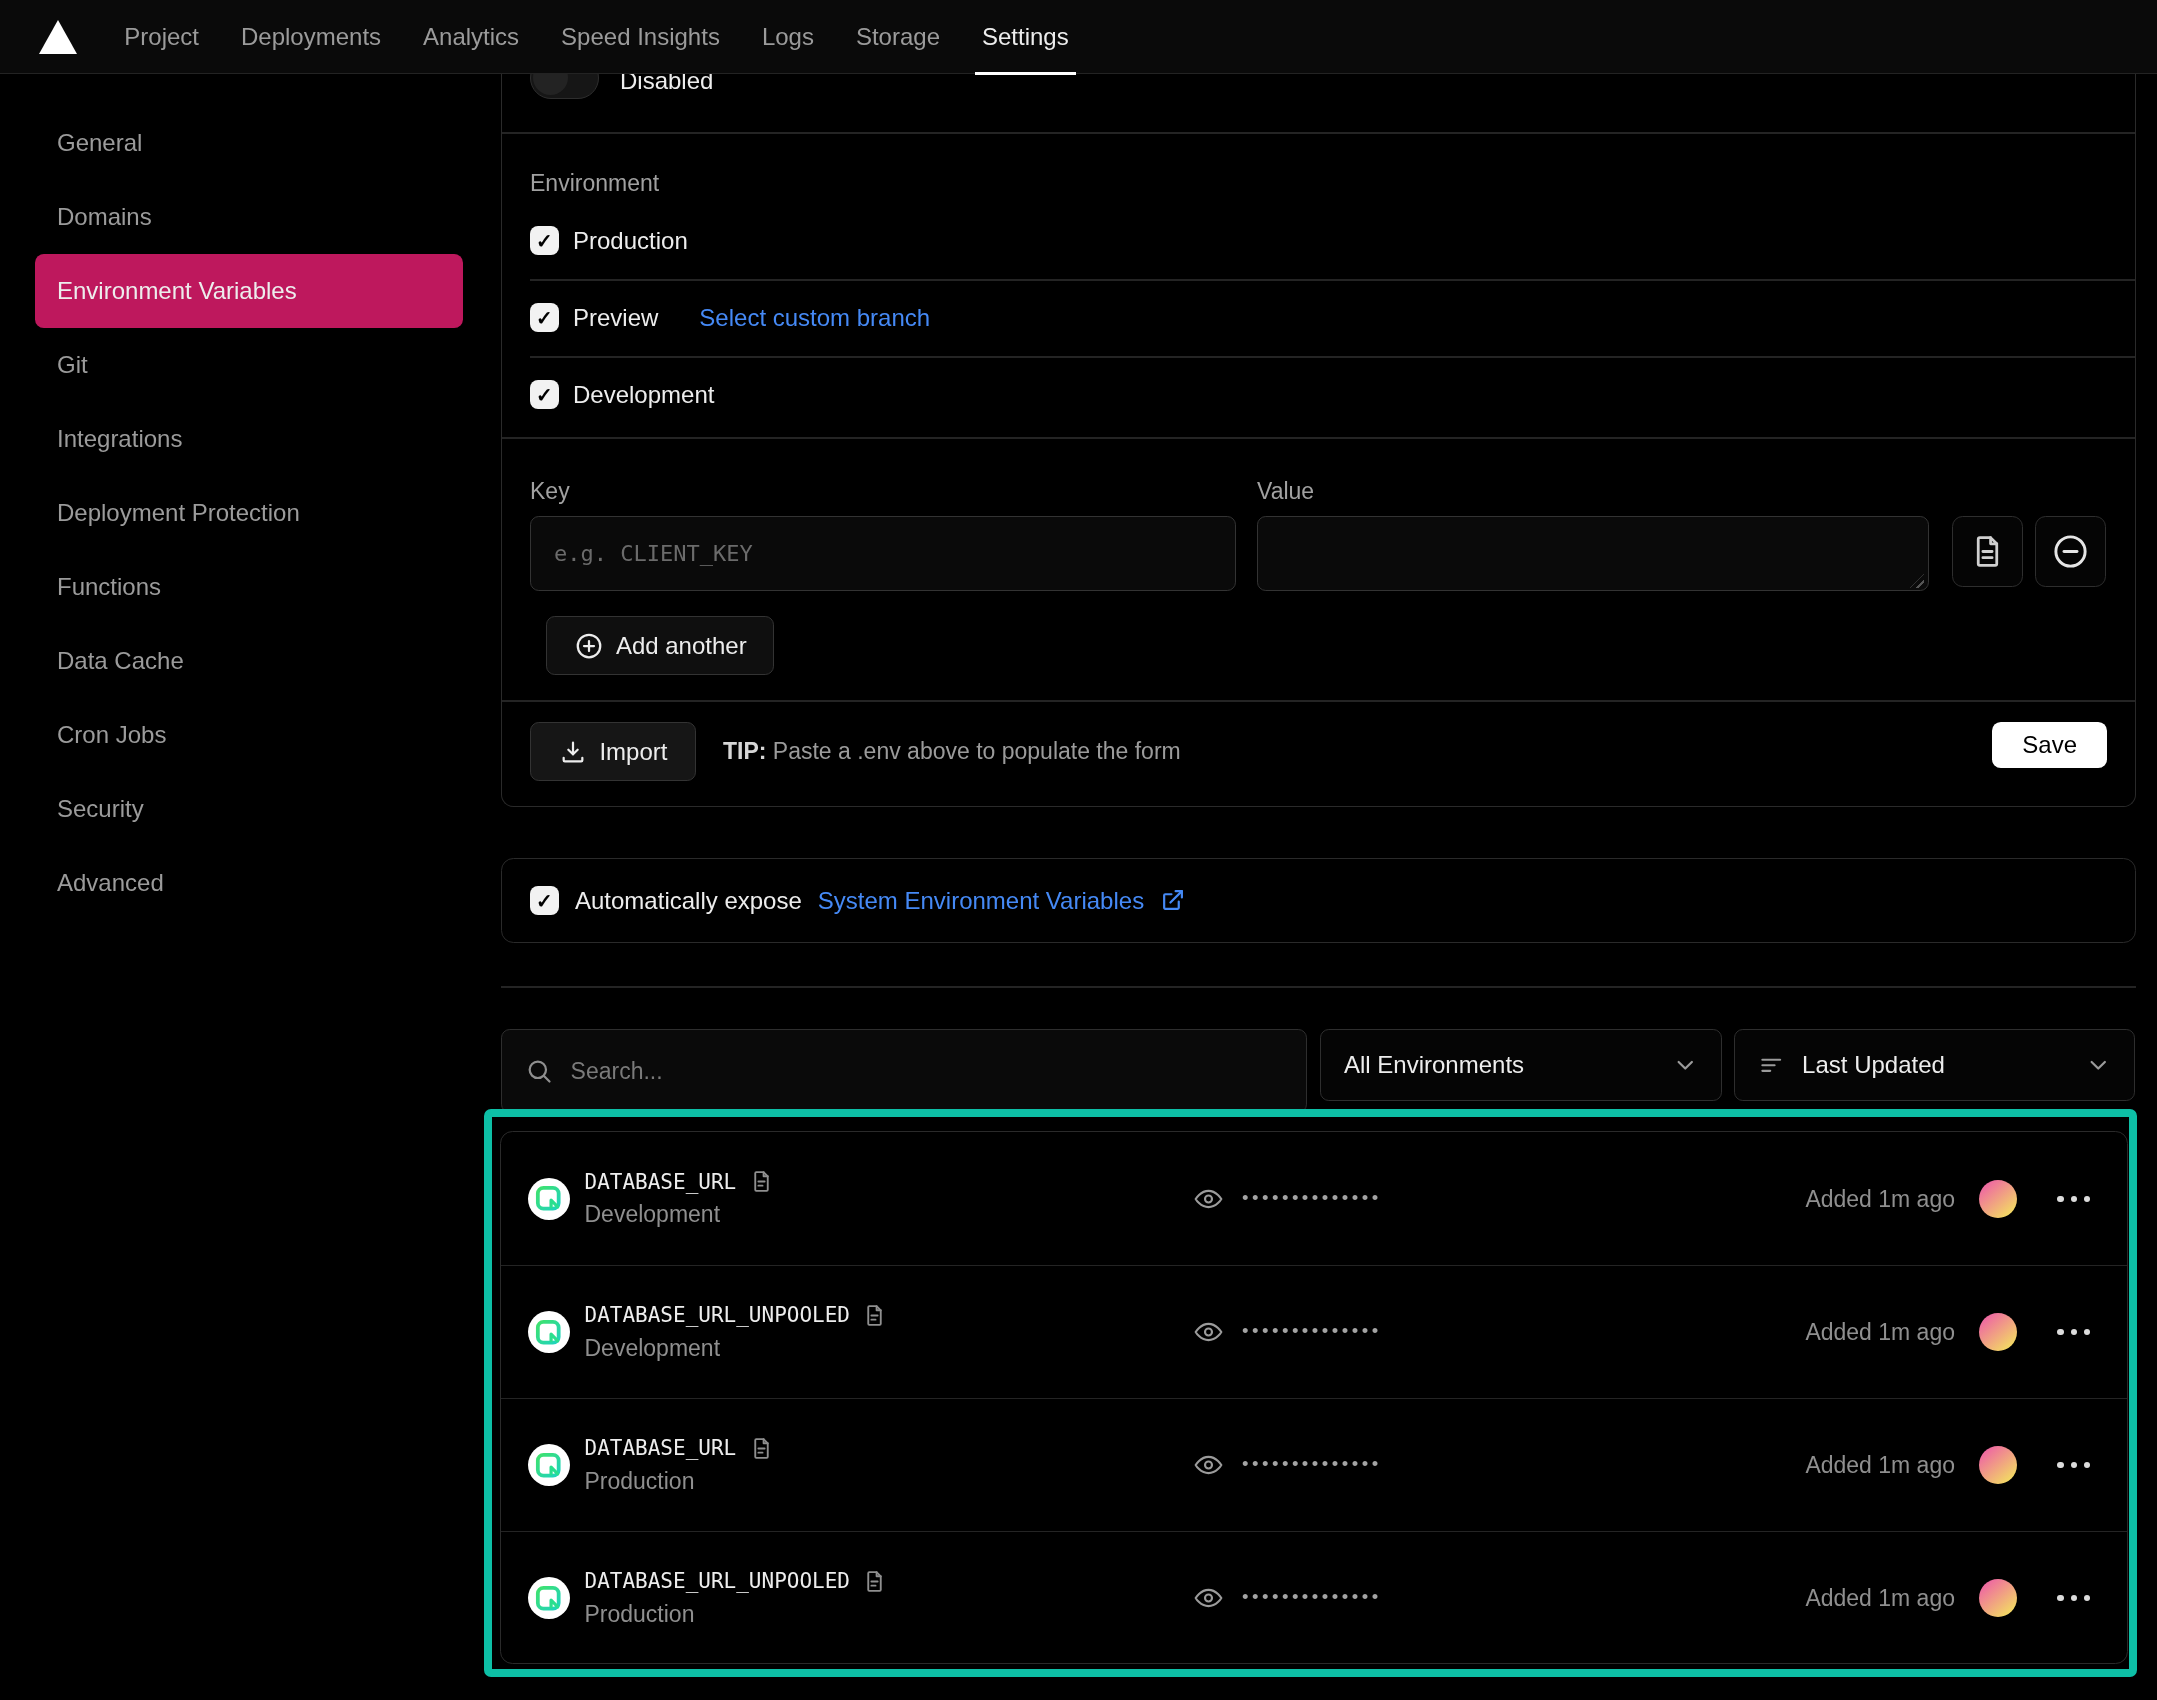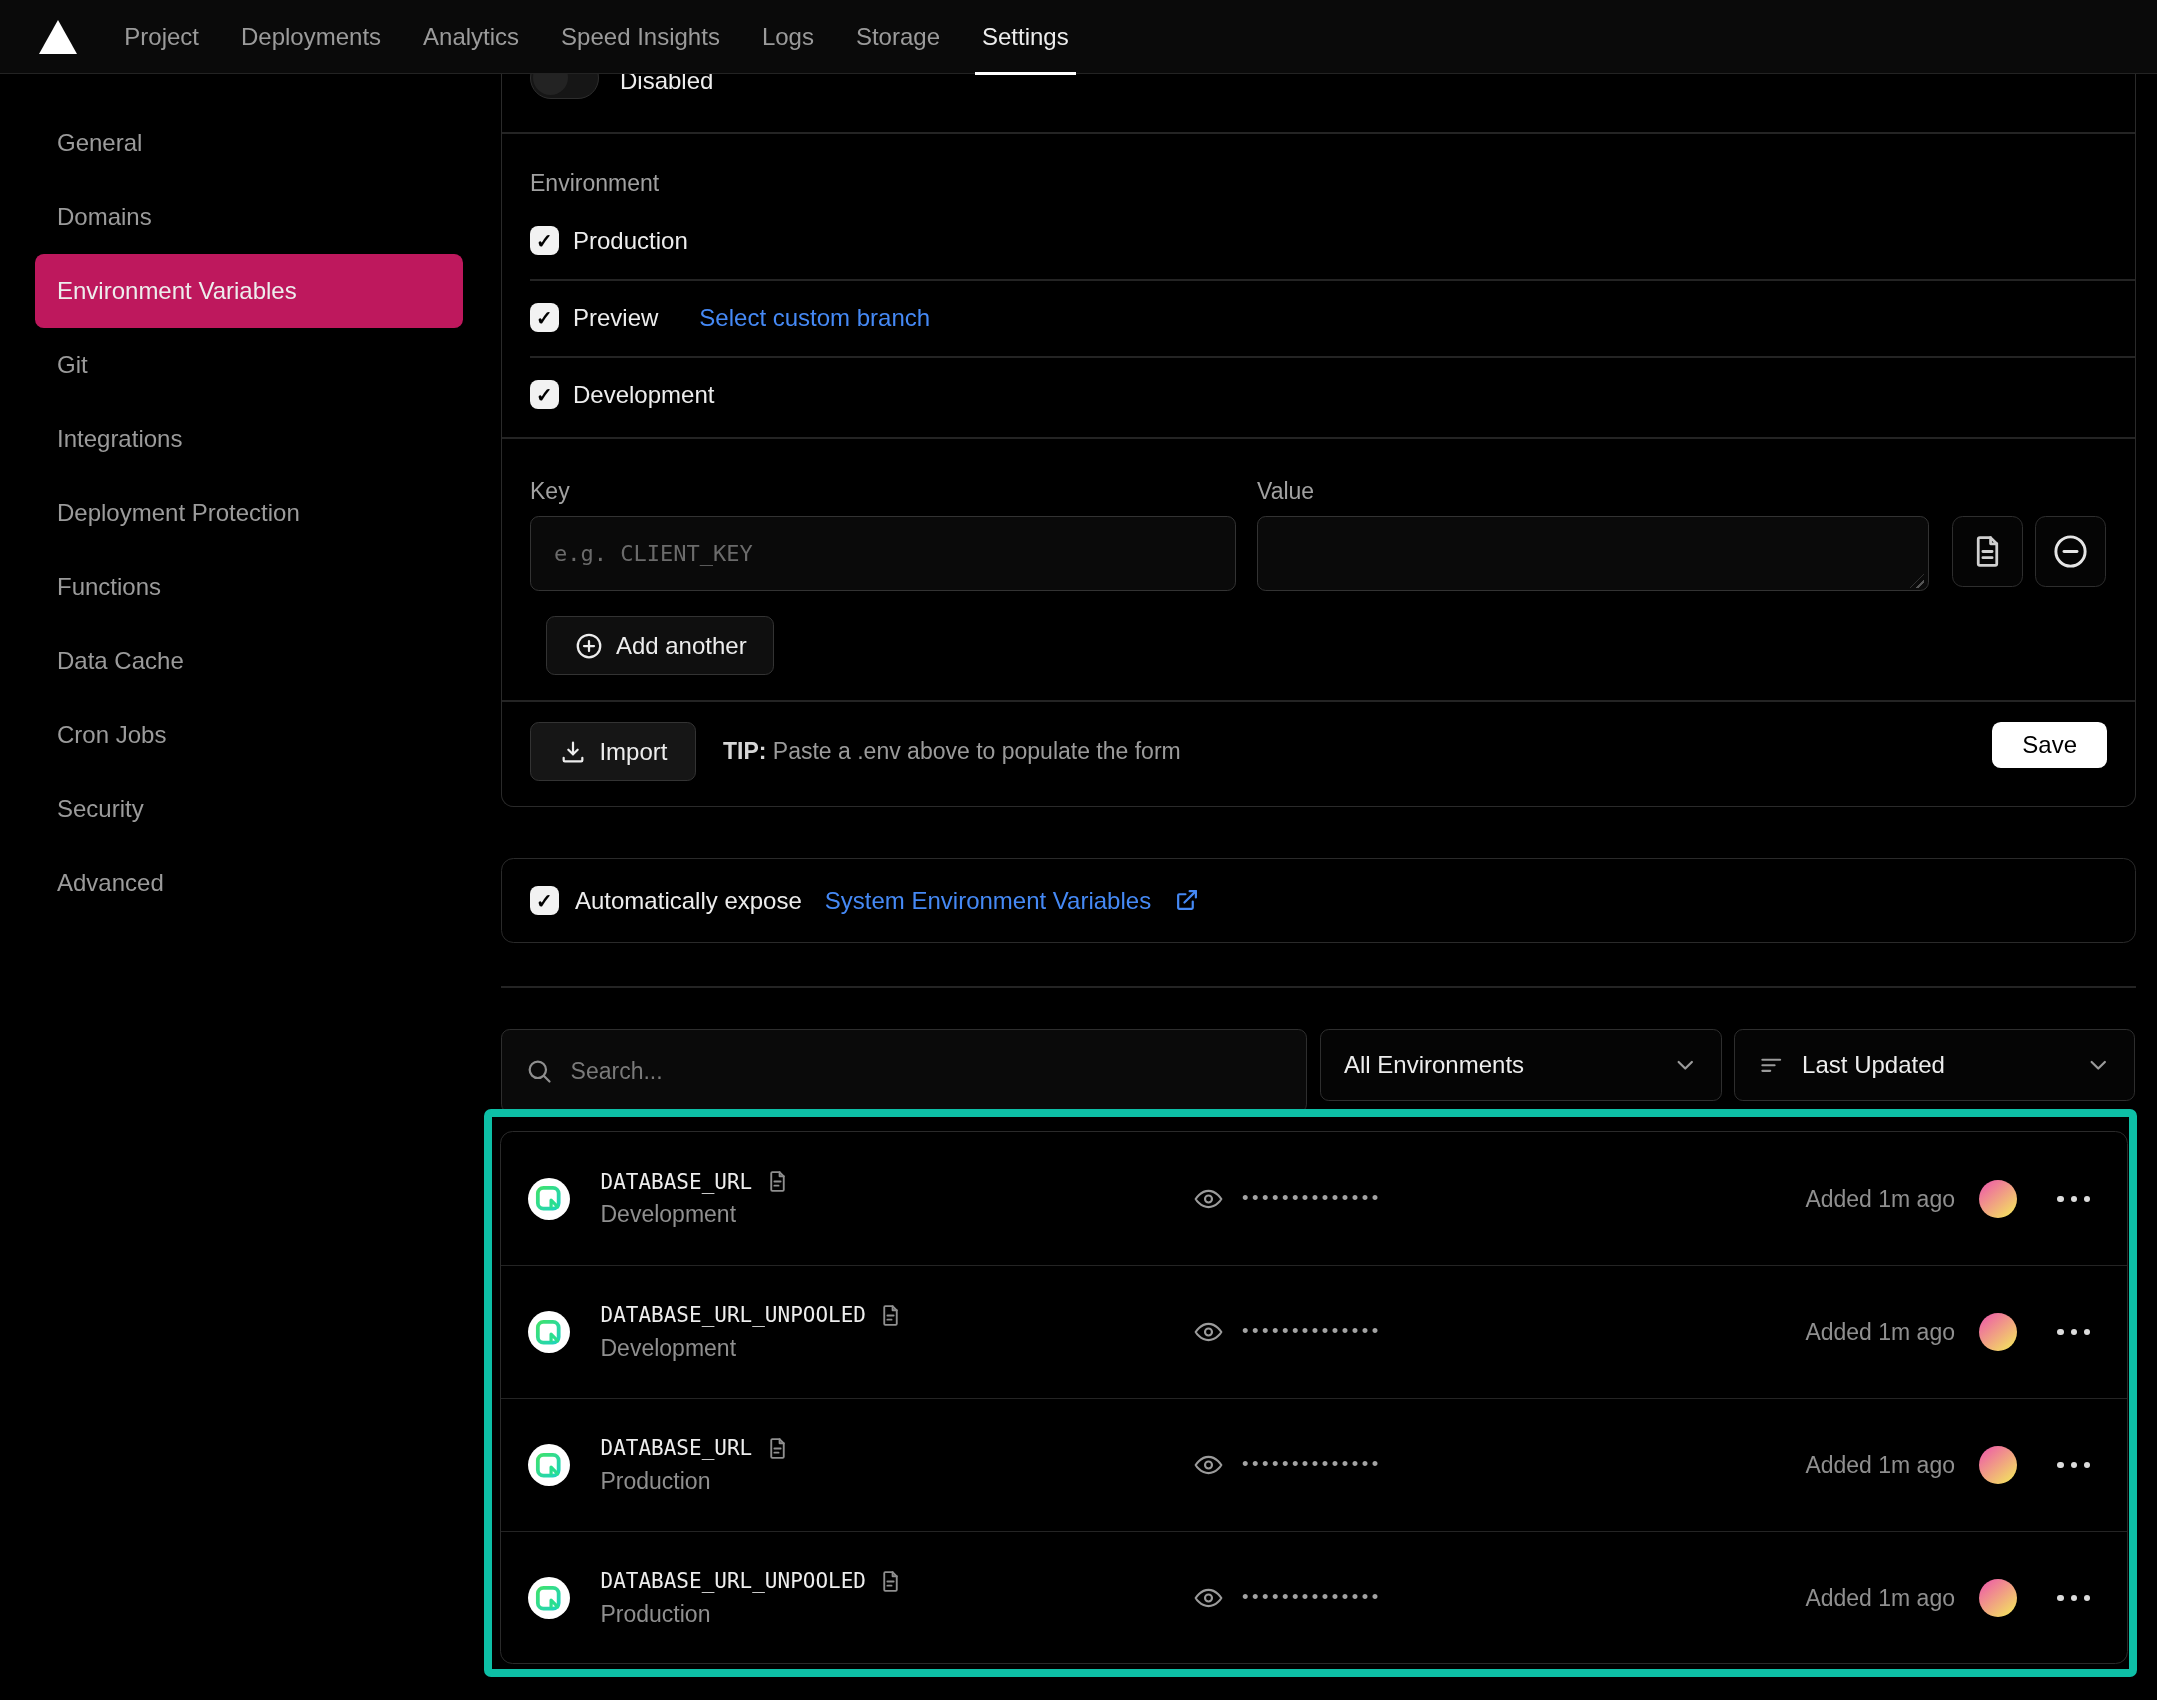--- a/index.html
+++ b/index.html
@@ -85,21 +85,21 @@
   .import-btn { position:absolute; left:28px; top:690px; height:59px; padding:0 28px; background:#161616; }
   .tip-line { position:absolute; left:221px; top:706px; font-size:23px; color:#9b9b9b; }
   .tip-bold { color:#d6d6d6; font-weight:700; }
   .save-btn {
     position:absolute; right:28px; top:690px; height:46px; padding:0 30px;
     background:#ffffff; color:#000; border:none; border-radius:8.8px;
     display:flex; align-items:center; font-size:24px; font-weight:500; cursor:pointer;
   }
   
   .panel2 { top:858px; height:85px; border-radius:12.4px; display:flex; align-items:center; padding-left:28px; gap:16px; }
-  .expose-text { font-size:24px; display:flex; align-items:center; gap:23px; }
+  .expose-text { font-size:24px; display:flex; align-items:center; gap:16px; }
   
   .page-hr { position:absolute; left:501px; top:986px; width:1635px; height:1.8px; background:#242424; }
   
   .search-box {
     position:absolute; left:501px; top:1029px; width:806px; height:84px;
     background:#0a0a0a; border:1.8px solid #2e2e2e; border-radius:8.8px;
     display:flex; align-items:center; padding:0 23px; gap:17.6px;
   }
   .search-box input {
     flex:1; background:transparent; border:none; outline:none;
@@ -123,21 +123,21 @@
   .env-list {
     position:absolute; left:500px; top:1131px; width:1628px; height:533px;
     background:#000; border:1.8px solid #2a2a2a; border-radius:12.4px; overflow:hidden;
   }
   .env-row-item { position:relative; height:133px; display:flex; align-items:center; }
   .env-row-item + .env-row-item { border-top:1.8px solid #242424; }
   .neon-badge {
     margin-left:26.5px; width:42px; height:42px; border-radius:50%; background:#ffffff;
     display:flex; align-items:center; justify-content:center; flex:none;
   }
-  .row-text { margin-left:31px; }
+  .row-text { margin-left:15px; }
   .row-key { display:flex; align-items:center; gap:12.4px; font-size:21px; color:#ededed; }
   .row-env { margin-top:7px; font-size:23px; color:#8f8f8f; }
   .row-eye { position:absolute; left:690px; top:50%; transform:translateY(-50%); cursor:pointer; }
   .row-dots {
     position:absolute; left:741px; top:50%; transform:translateY(-54%);
     font-size:18.5px; letter-spacing:3.5px; color:#a3a3a3;
   }
   .row-added { position:absolute; right:172px; top:50%; transform:translateY(-50%); font-size:23px; color:#8f8f8f; }
   .row-avatar {
     position:absolute; right:110px; top:50%; transform:translateY(-50%);

